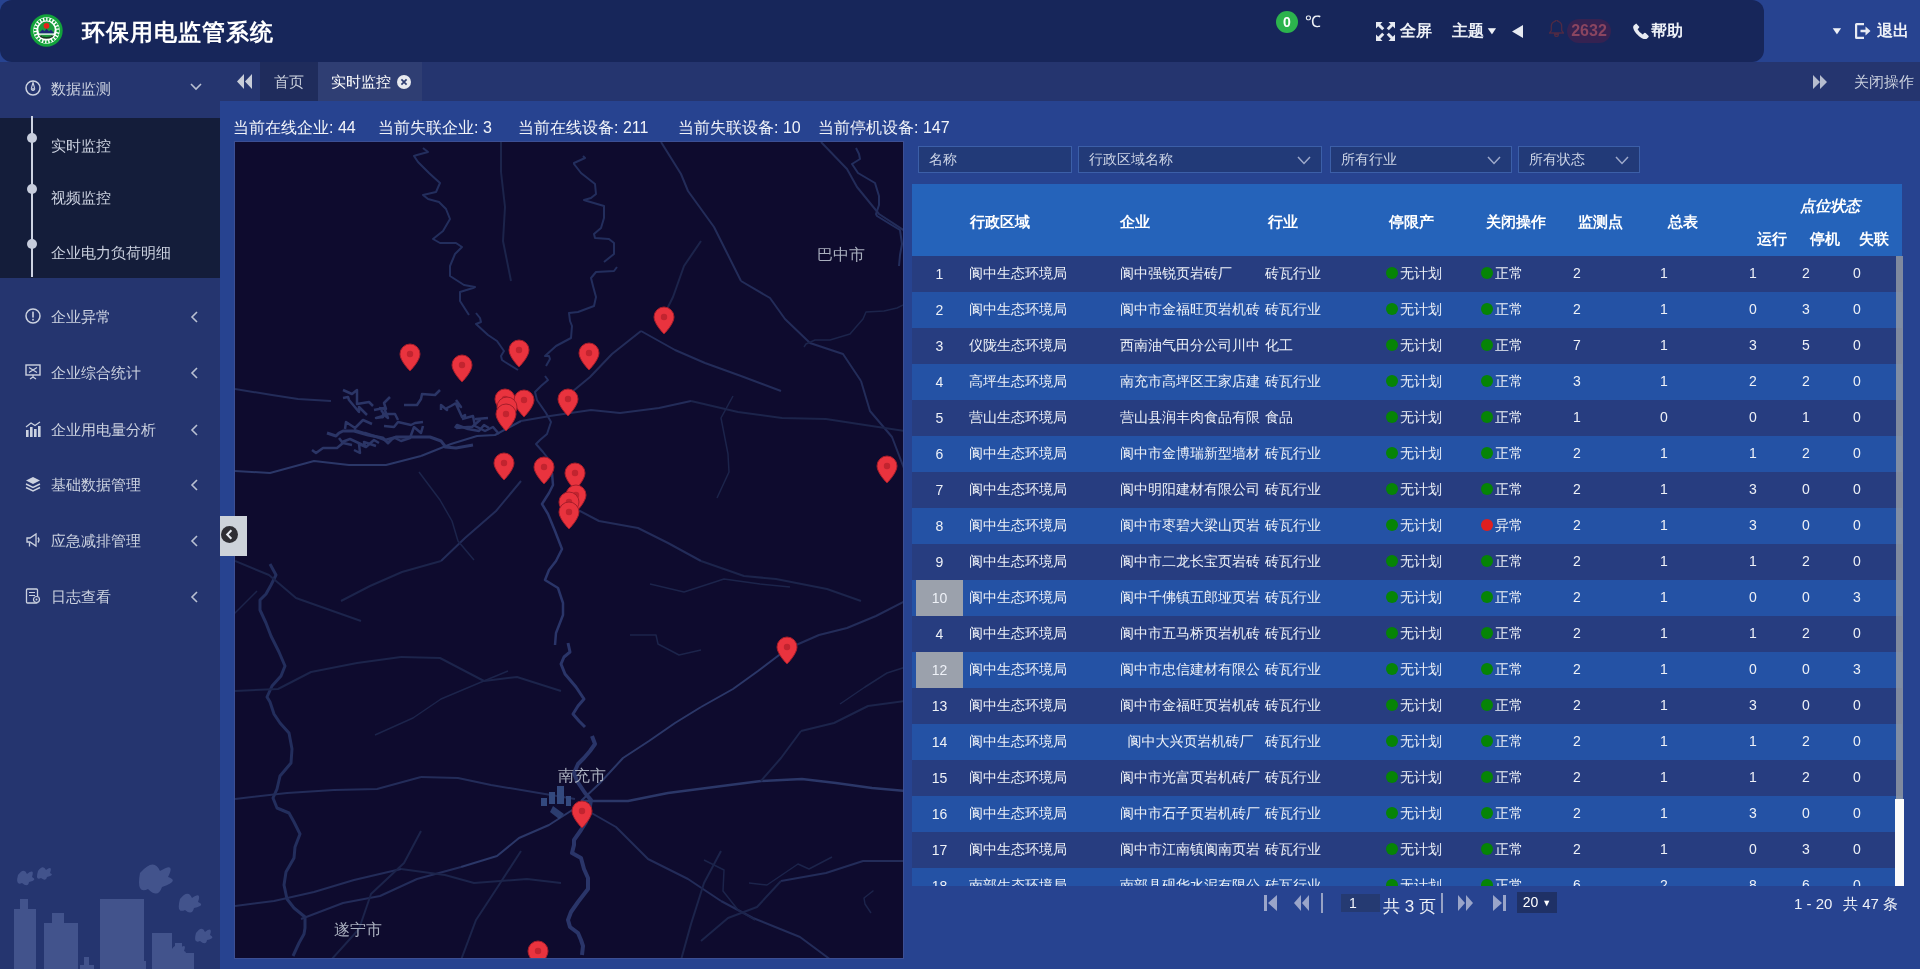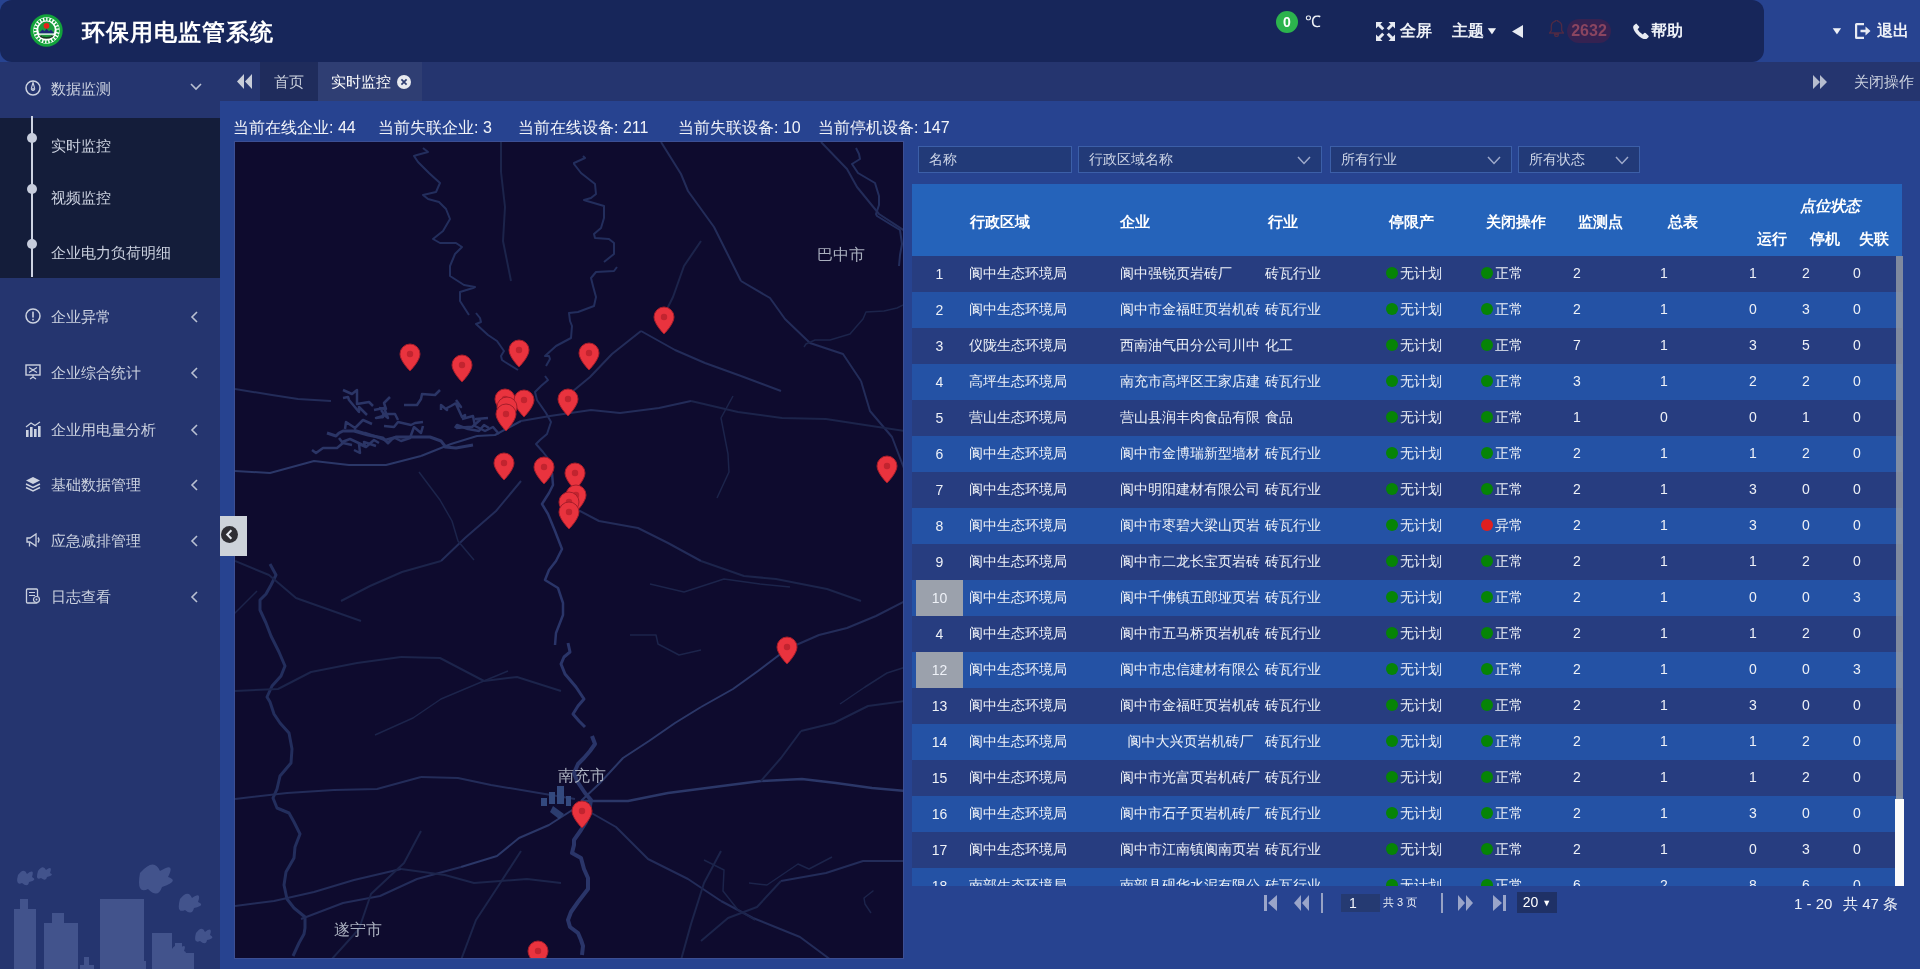--- a/index.html
+++ b/index.html
@@ -594,21 +594,21 @@
 </div>
 <div id="pagebar">
 <svg style="position:absolute;left:352px;top:9px;" width="13" height="16" viewBox="0 0 13 16">
       <path d="M0 0 h3 v16 h-3 Z M13 0 L4 8 L13 16 Z" fill="#9aa5c9"></path>
     </svg>
 <svg style="position:absolute;left:382px;top:9px;" width="15" height="16" viewBox="0 0 15 16">
       <path d="M7 0 L0 8 L7 16 Z M15 0 L8 8 L15 16 Z" fill="#9aa5c9"></path>
     </svg>
 <span style="position:absolute;left:409px;top:7px;width:2px;height:20px;background:#97a2c4;"></span>
 <span style="position:absolute;left:429px;top:8px;width:39px;height:18px;background:#253a72;color:#f2f4fa;font-size:14px;line-height:18px;padding-left:8px;">1</span>
-<span style="position:absolute;left:471px;top:9px;font-size:11px;">共 3 页</span>
+<span style="position:absolute;left:471px;top:9px;font-size:17px;">共 3 页</span>
 <span style="position:absolute;left:529px;top:7px;width:2px;height:20px;background:#97a2c4;"></span>
 <svg style="position:absolute;left:546px;top:9px;" width="15" height="16" viewBox="0 0 15 16">
       <path d="M0 0 L7 8 L0 16 Z M8 0 L15 8 L8 16 Z" fill="#9aa5c9"></path>
     </svg>
 <svg style="position:absolute;left:581px;top:9px;" width="13" height="16" viewBox="0 0 13 16">
       <path d="M0 0 L9 8 L0 16 Z M10 0 h3 v16 h-3 Z" fill="#9aa5c9"></path>
     </svg>
 <span style="position:absolute;left:605px;top:6px;width:40px;height:21px;background:#1f3166;color:#fff;text-align:center;line-height:21px;font-size:14px;">20 <span style="font-size:9px;position:relative;top:-1px;">▼</span></span>
 <span style="position:absolute;left:882px;top:9px;font-size:15px;">1 - 20</span>
 <span style="position:absolute;left:931px;top:9px;font-size:15px;">共 47 条</span>

